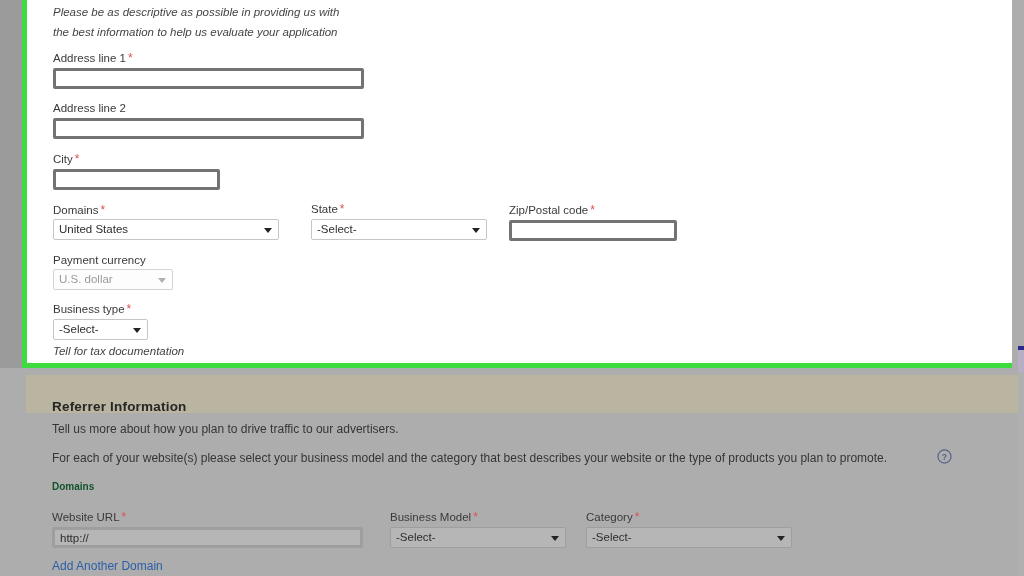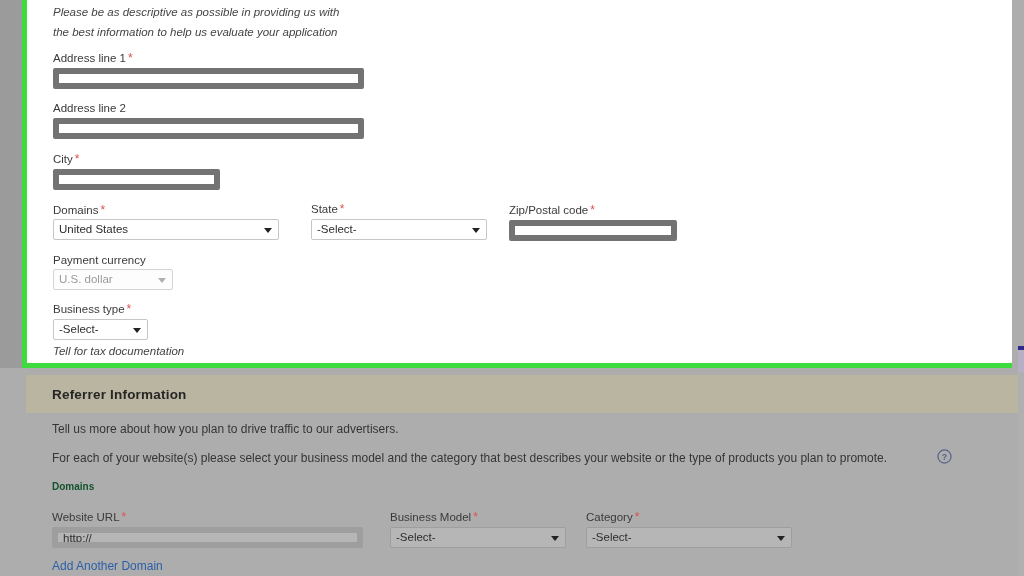--- a/index.html
+++ b/index.html
@@ -50,21 +50,21 @@
   .hint {
     font-size: 11.5px;
     font-style: italic;
     color: #444;
     line-height: 20px;
     white-space: nowrap;
   }
   .txt {
     box-sizing: border-box;
     height: 21px;
-    border: 6px solid #737373;
+    border: 3px solid #737373;
     background: #fff;
     border-radius: 2px;
     font-family: "Liberation Sans", sans-serif;
     font-size: 11.5px;
     color: #333;
     padding: 0 5px;
     outline: none;
   }
   .sel {
     box-sizing: border-box;
@@ -123,21 +123,21 @@
 
   
   .referrer-header {
     position: absolute;
     left: 26px; top: 375px;
     width: 994px; height: 38px;
     background: #b9b5a0;
   }
   .referrer-header .h-title {
     position: absolute;
-    left: 26px; top: 12px;
+    left: 26px; top: 24px;
     font-size: 13.5px;
     font-weight: bold;
     color: #262626;
     letter-spacing: .2px;
   }
 
   .referrer-body {
     position: absolute;
     left: 26px; top: 413px;
     width: 994px; height: 163px;

